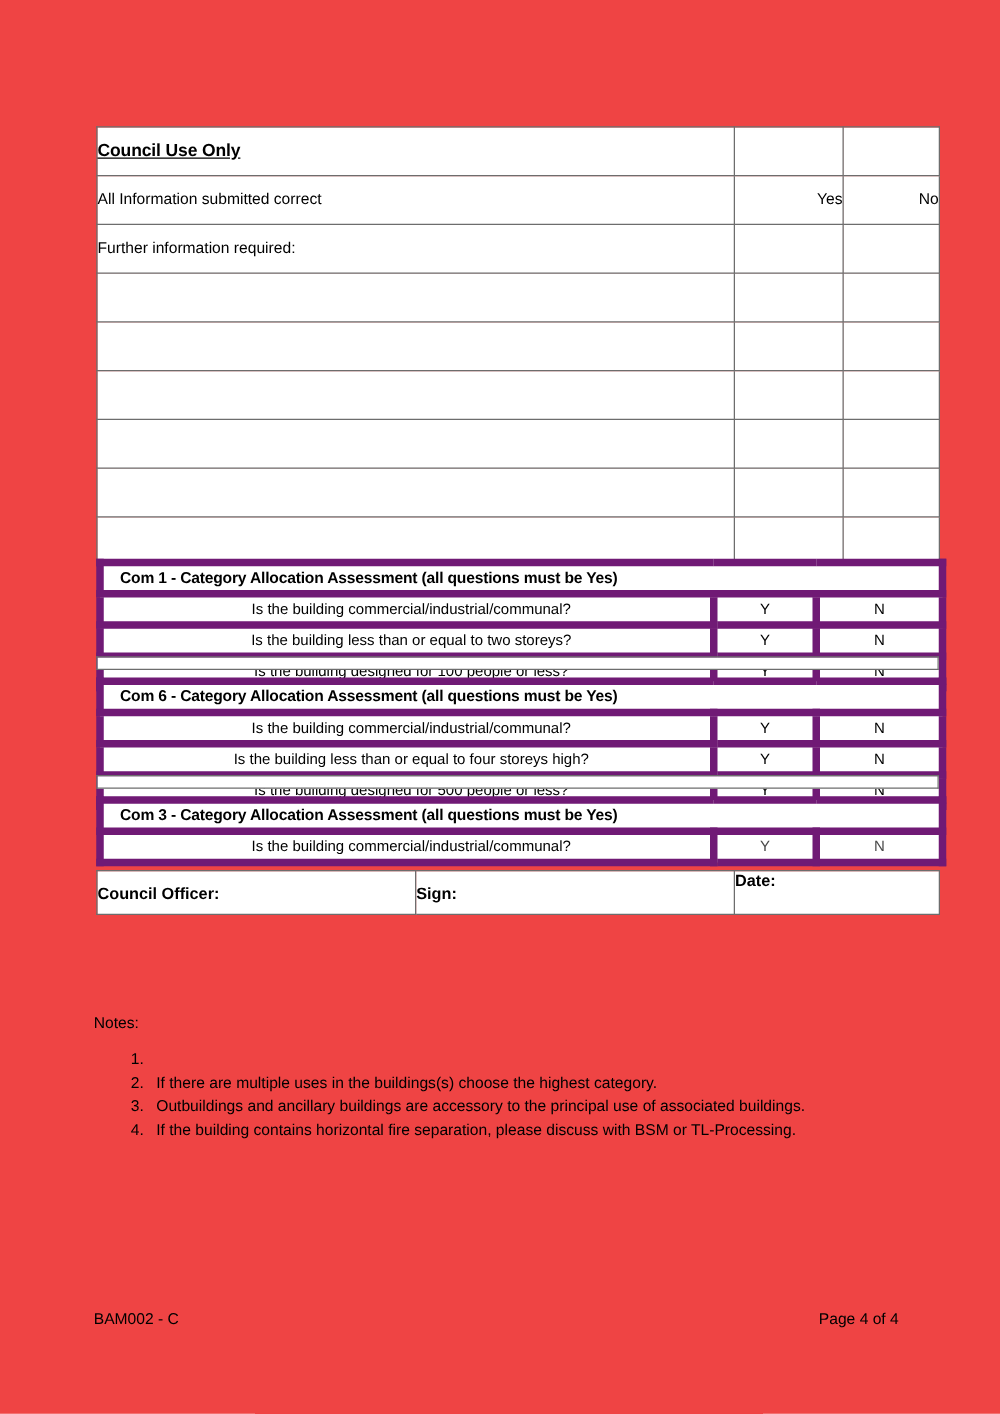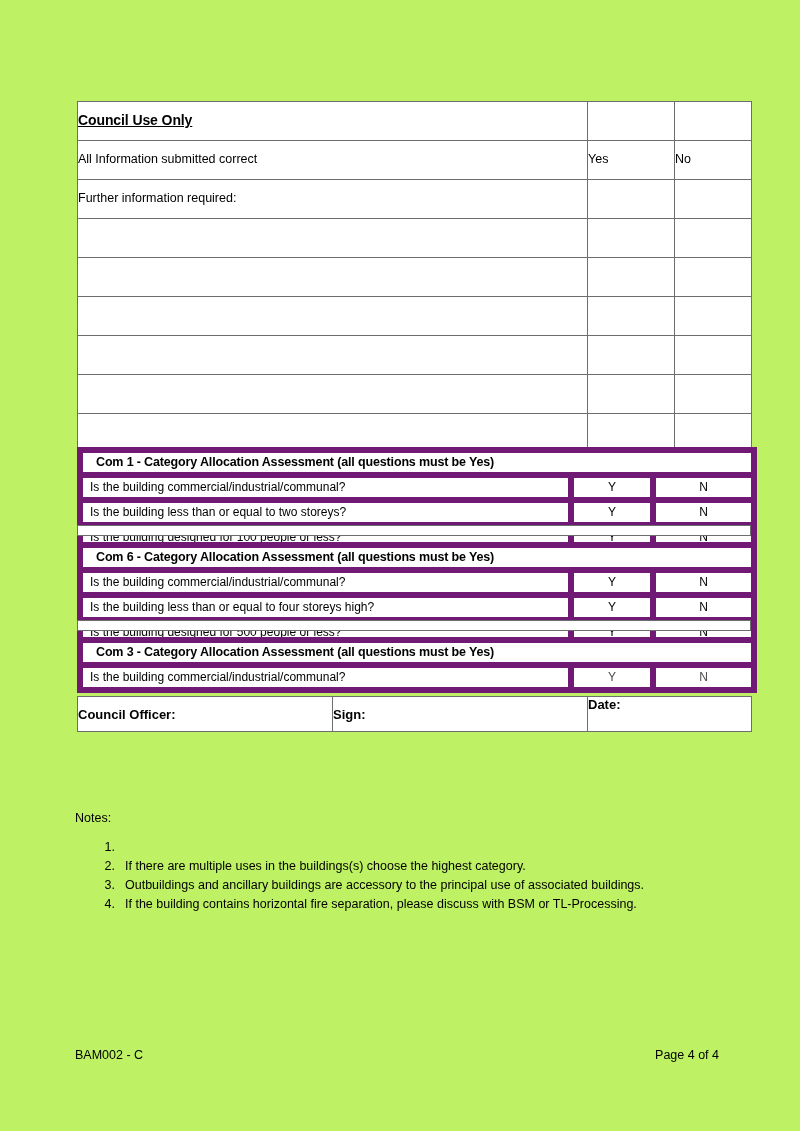--- a/index.html
+++ b/index.html
@@ -15,21 +15,21 @@
     font-family: "Liberation Sans", sans-serif;
     color: #000000;
     overflow: hidden;
   }
 
   .page {
     position: absolute;
     left: 0; top: 0;
     width: 800px;
     height: 1131px;
-    background: #bef264;
+    background: #ef4444;
   }
 
   
   .form-table {
     position: absolute;
     left: 77px;
     top: 101px;
     width: 674px;
     border-collapse: collapse;
     table-layout: fixed;
@@ -63,20 +63,21 @@
 
   .r-std td { height: 38px; margin-top: 14px; }
   .cell-label {
     padding-left: 11px;
     font-size: 12.5px;
   }
   .cell-yn {
     padding-left: 9px;
     font-size: 12.5px;
     vertical-align: middle;
+    text-align: right;
   }
   .r-std.r-yes td { vertical-align: middle; }
   .r-yes .cell-yn { padding-top: 0; }
 
   .r-blank td { height: 38px; }
 
   
   .com-table {
     position: absolute;
     left: 77px;
@@ -96,21 +97,21 @@
   .com-n     { width: 101px; }
 
   .com-head td {
     height: 19px;
     font-weight: bold;
     font-size: 12.5px;
     padding-left: 13px;
     letter-spacing: -0.15px;
   }
   .com-row td { height: 19px; }
-  .com-row .q  { padding-left: 7px; }
+  .com-row .q  { padding-left: 7px; text-align: center; }
   .com-row .yn { text-align: center; }
   .lighter .yn { color: #4a4a4a; }
 
   .spacer-table {
     position: absolute;
     left: 77px;
     width: 674px;
     border-collapse: collapse;
     table-layout: fixed;
   }

